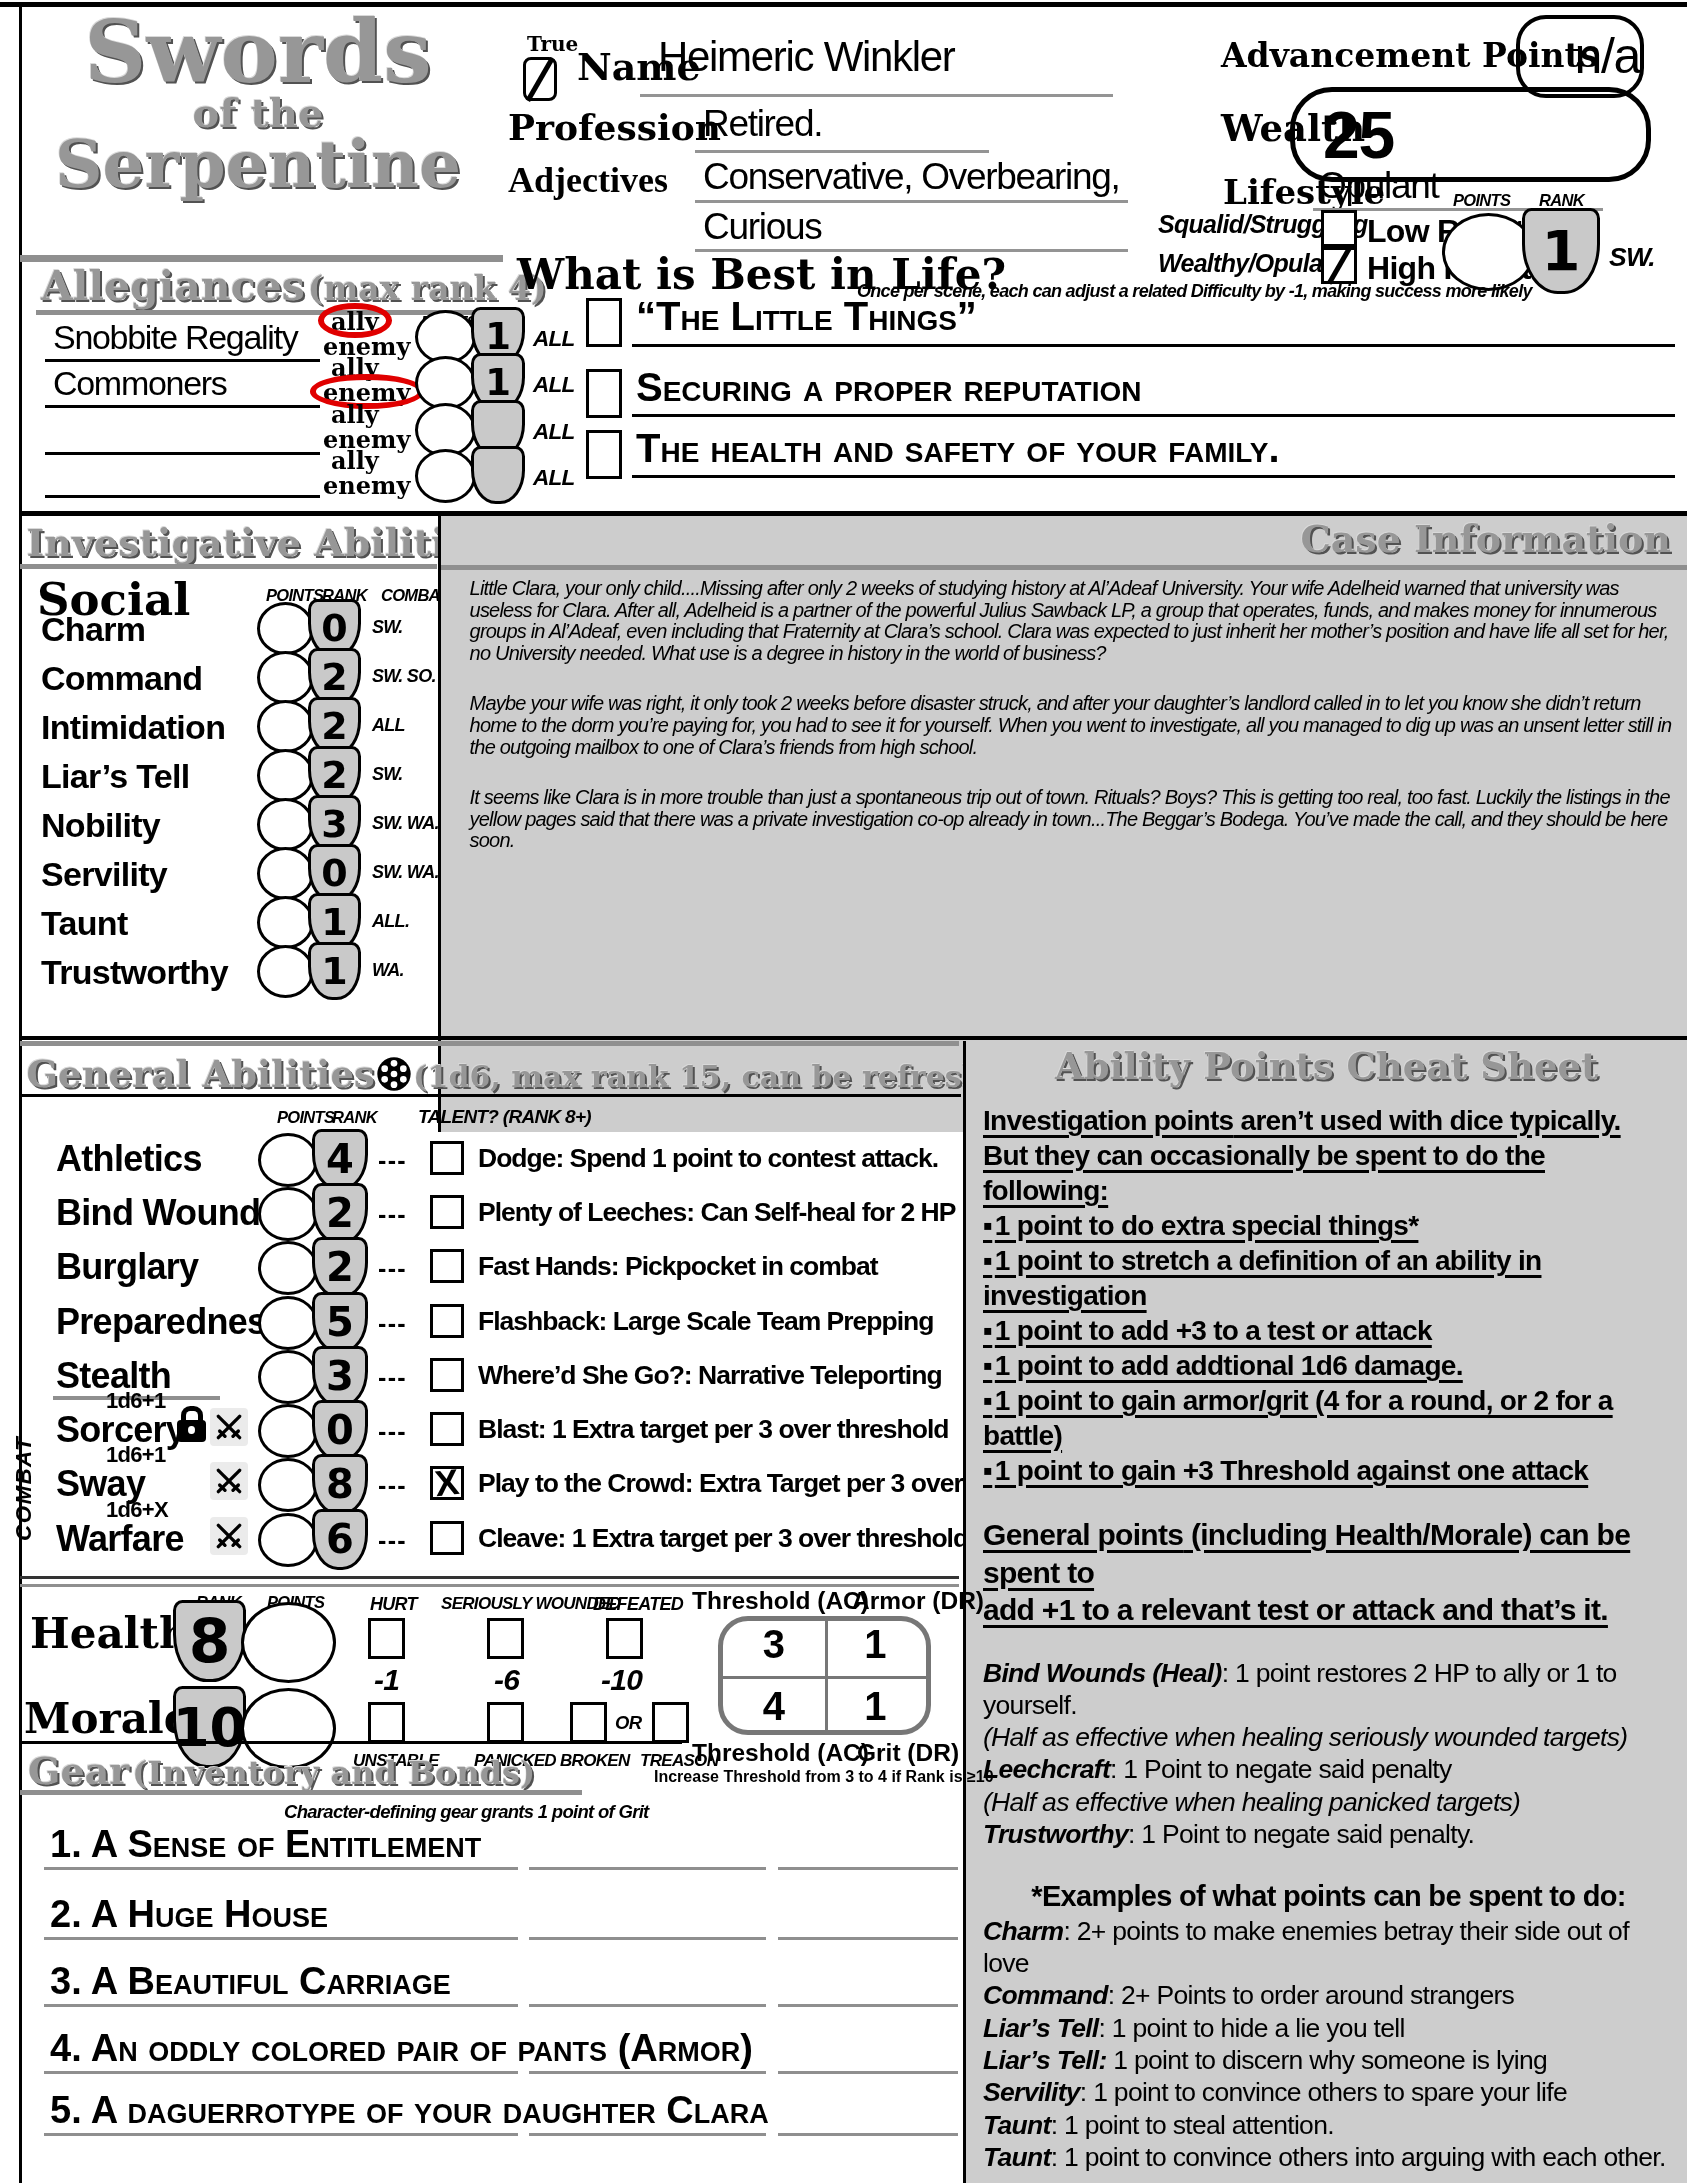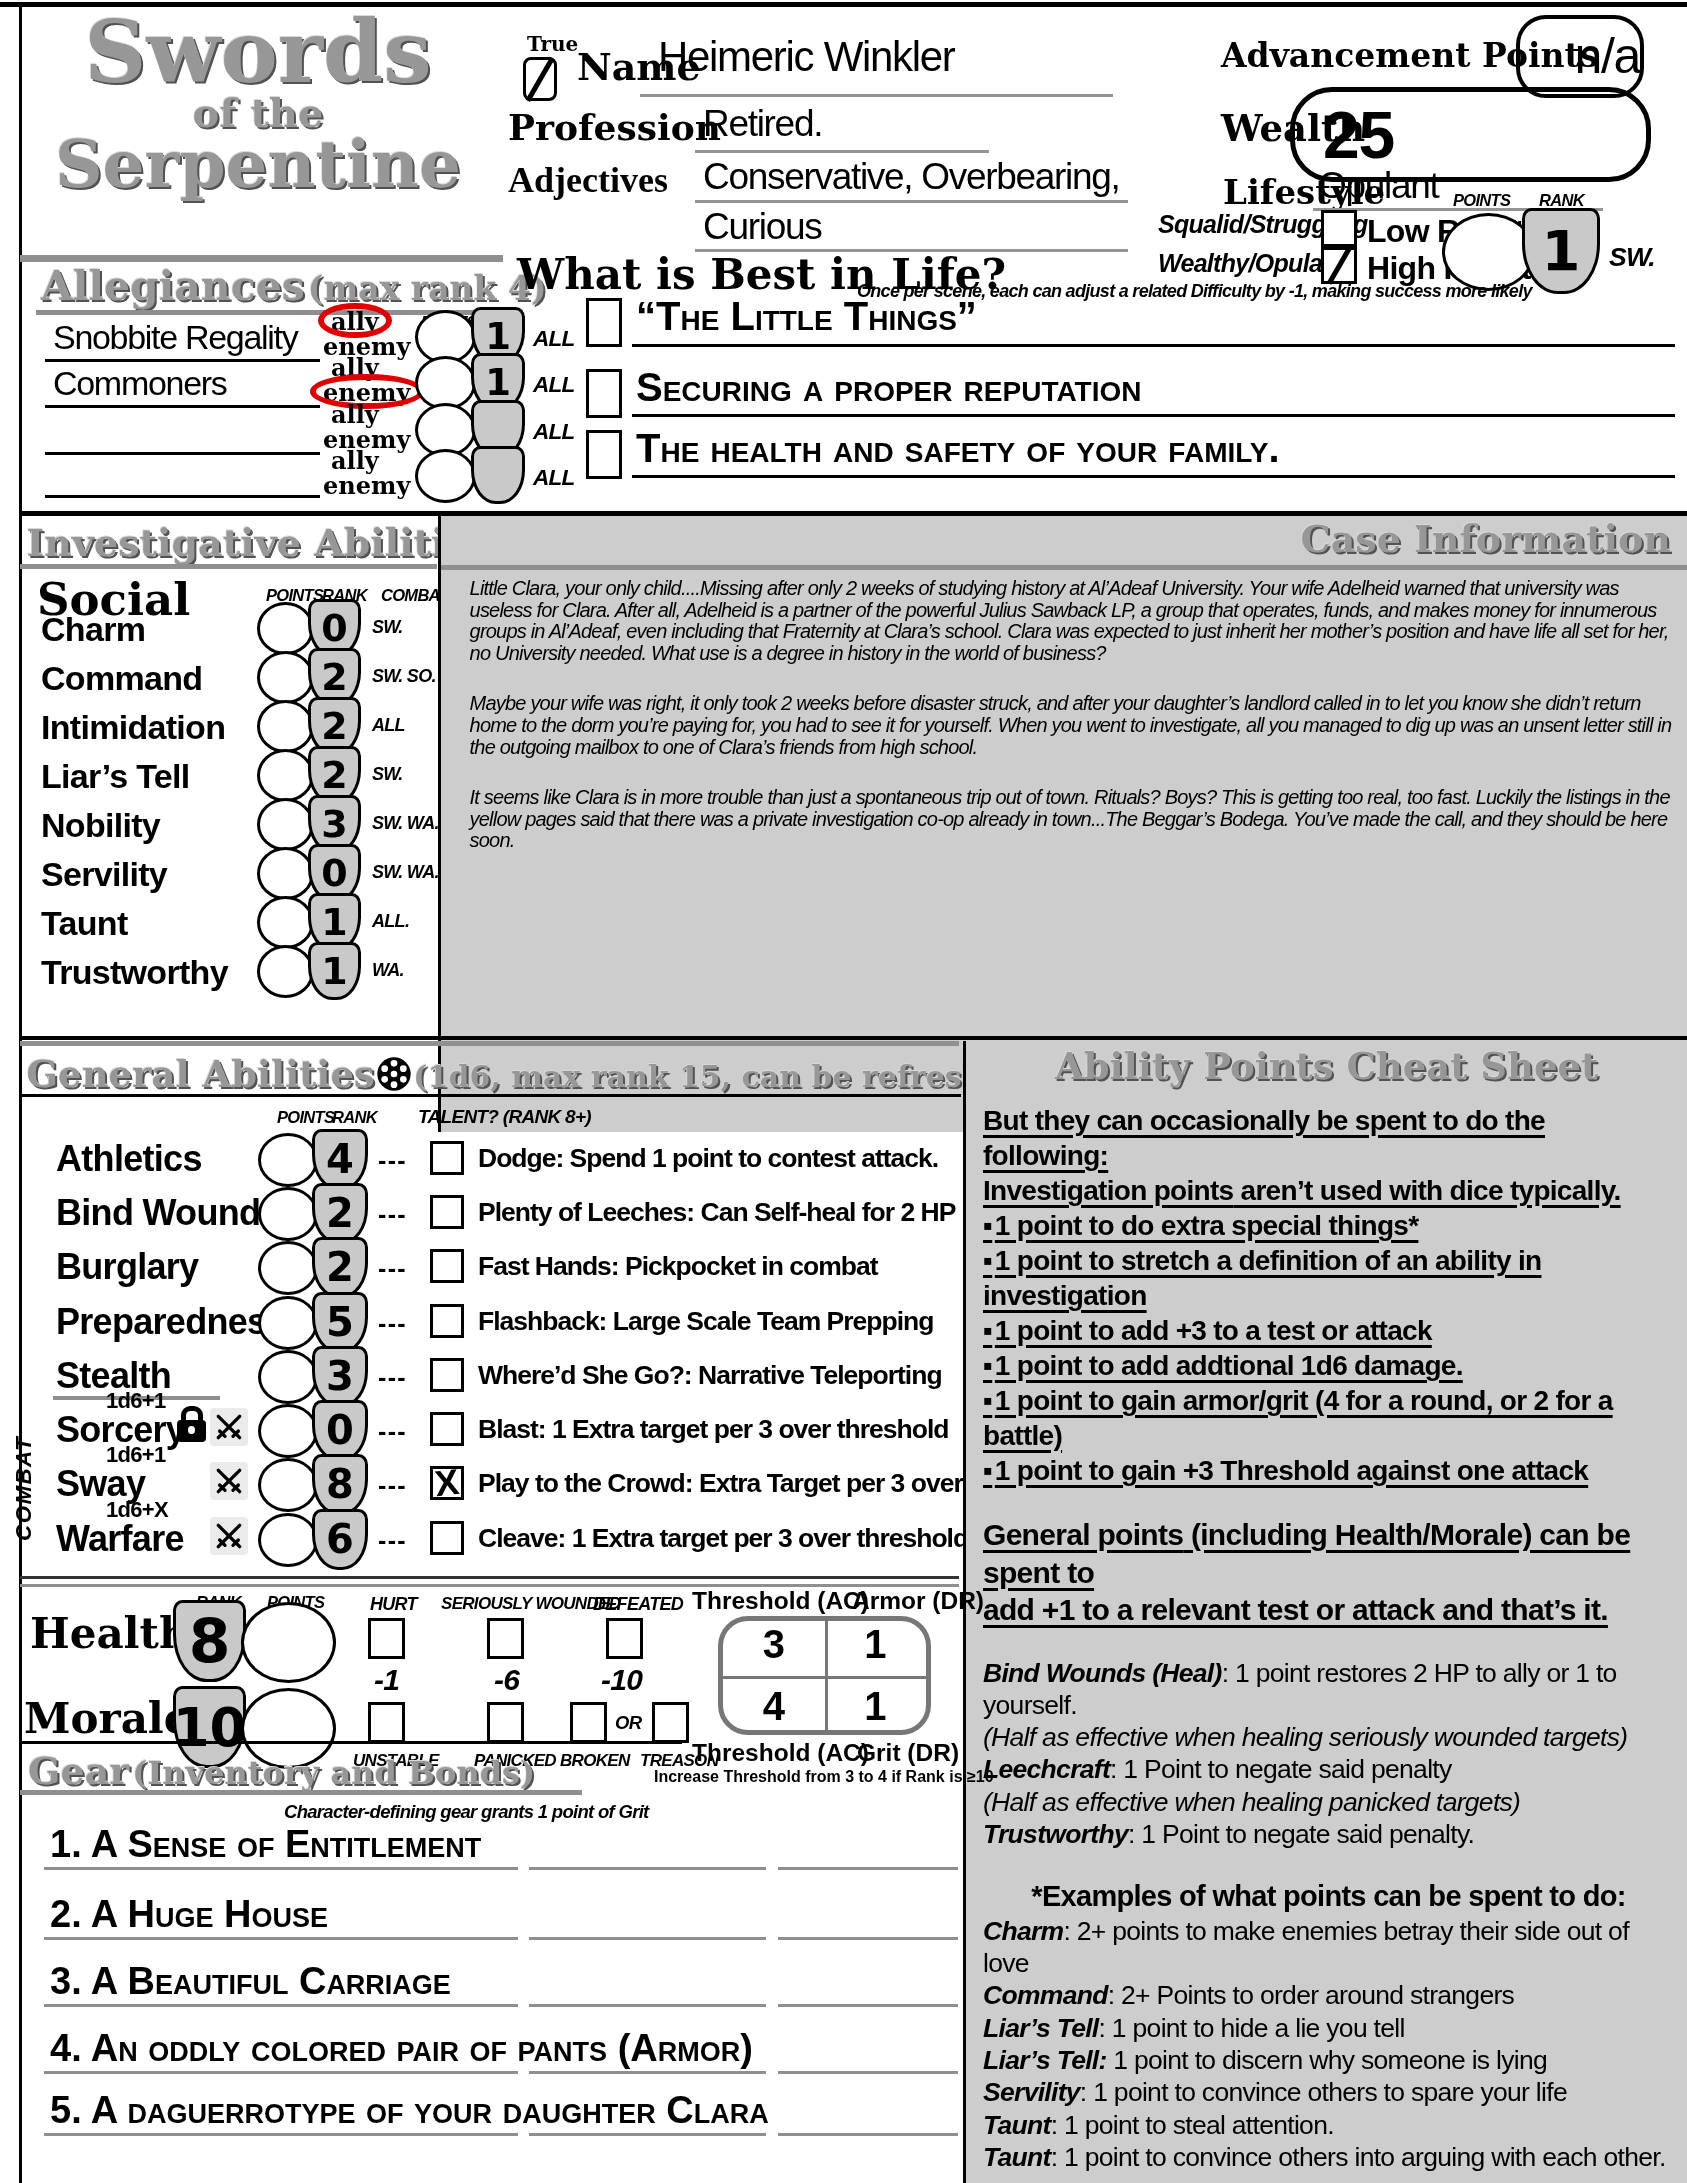--- a/index.html
+++ b/index.html
@@ -397,22 +397,22 @@
         <span style="font-size:40px;">6</span>
       </span>
     <span style="left:378px;top:8px;font-size:25px;font-weight:700;letter-spacing:1.3px;">---</span>
     <span class="cb" style="left:430px;top:2.6px;width:34px;height:34px;"></span>
     <span class="cond" style="left:478px;top:5.3px;font-size:26.5px;font-weight:700;letter-spacing:-1px;white-space:nowrap;">Cleave: 1 Extra target per 3 over threshold</span>
   </div>
 
   <div class="panel" style="left:963px;top:1041px;width:724px;height:1142px;">
     <div class="bl engr" style="position:absolute;left:0;top:2.6px;width:100%;text-align:center;font-size:37px;">Ability Points Cheat Sheet</div>
     <div class="abs" style="left:17px;top:62px;width:691px;">
+      <div class="cs-line cs-u"><span class="cs-em" style="font-style:normal;">Investigation points</span><span> aren’t used with dice typically.</span></div>
       <div class="cs-line cs-u">But they can occasionally be spent to do the following:</div>
-      <div class="cs-line cs-u"><span class="cs-em" style="font-style:normal;">Investigation points</span><span> aren’t used with dice typically.</span></div>
       <div class="cs-line cs-u cs-bullet">1 point to do extra special things*</div>
       <div class="cs-line cs-u cs-bullet">1 point to stretch a definition of an ability in investigation</div>
       <div class="cs-line cs-u cs-bullet">1 point to add +3 to a test or attack</div>
       <div class="cs-line cs-u cs-bullet">1 point to add addtional 1d6 damage.</div>
       <div class="cs-line cs-u cs-bullet">1 point to gain armor/grit (4 for a round, or 2 for a battle)</div>
       <div class="cs-line cs-u cs-bullet">1 point to gain +3 Threshold against one attack</div>
       <div class="cs-gap"></div>
       <div class="cs-line cs-u cs-big"><span class="cs-em" style="font-style:normal;">General points</span><span> (including Health/Morale) can be spent to</span></div>
       <div class="cs-line cs-u cs-big">add +1  to a relevant test or attack and that’s it.</div>
       <div class="cs-gap"></div>

